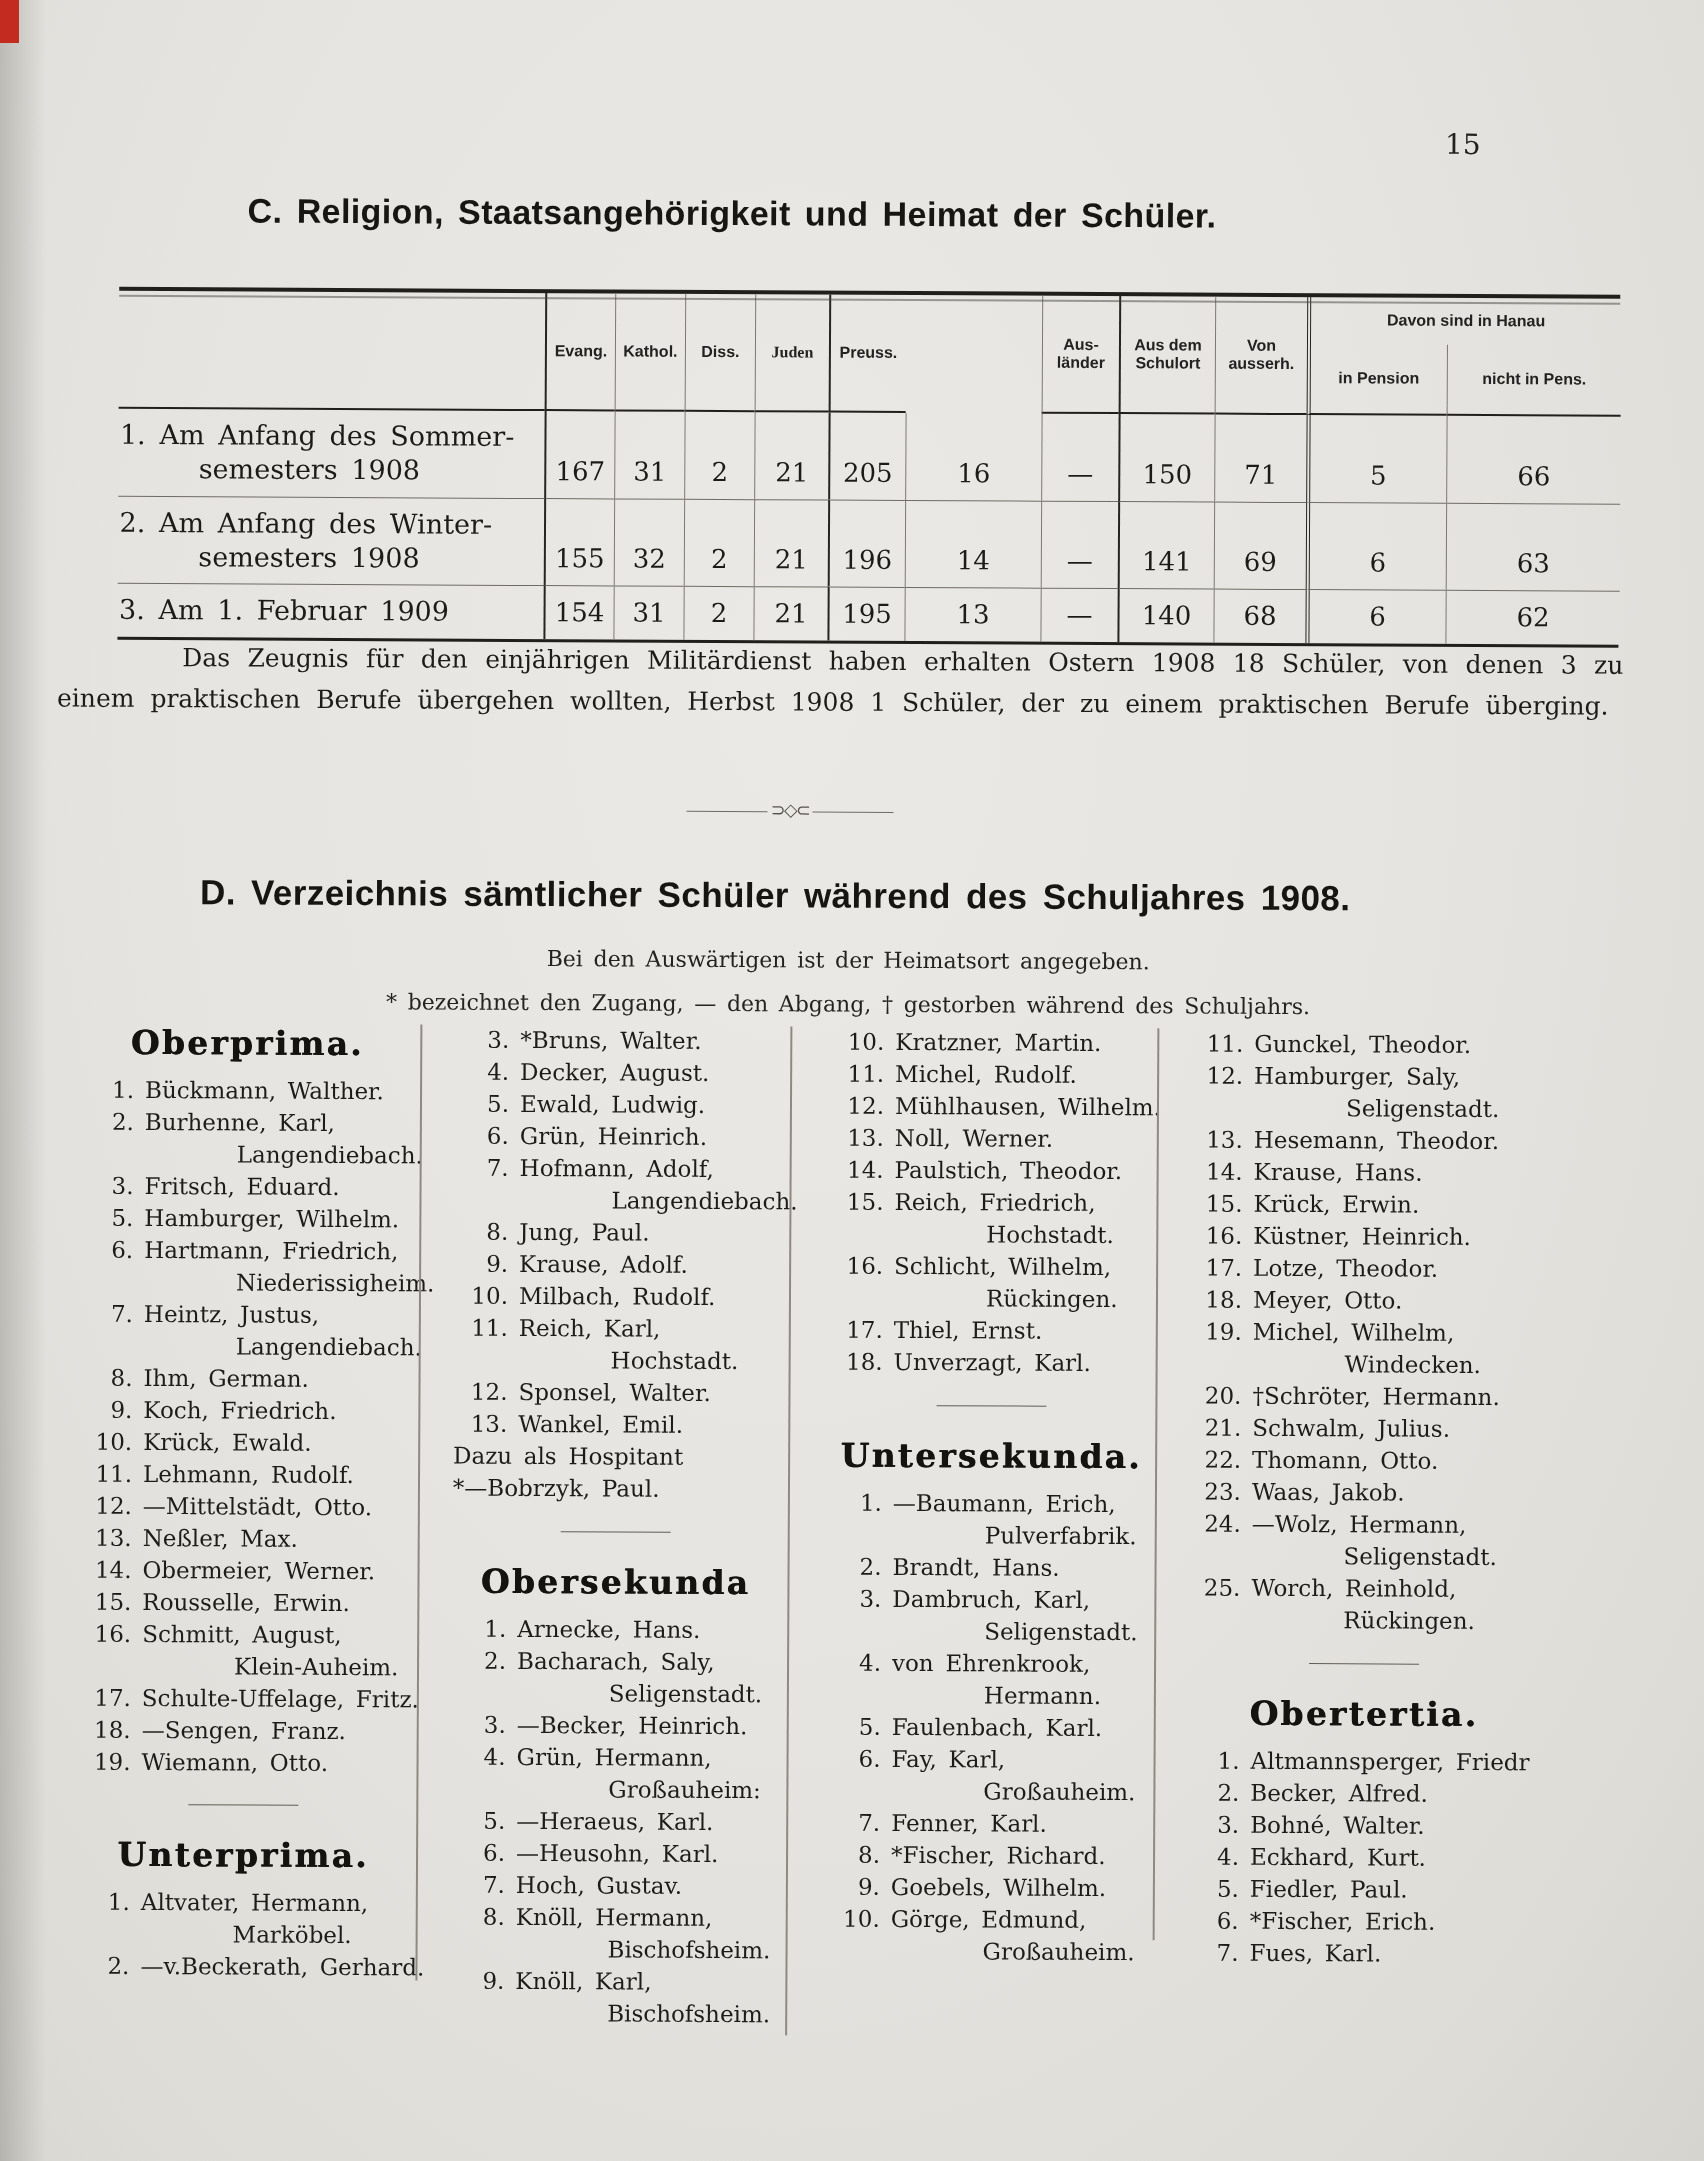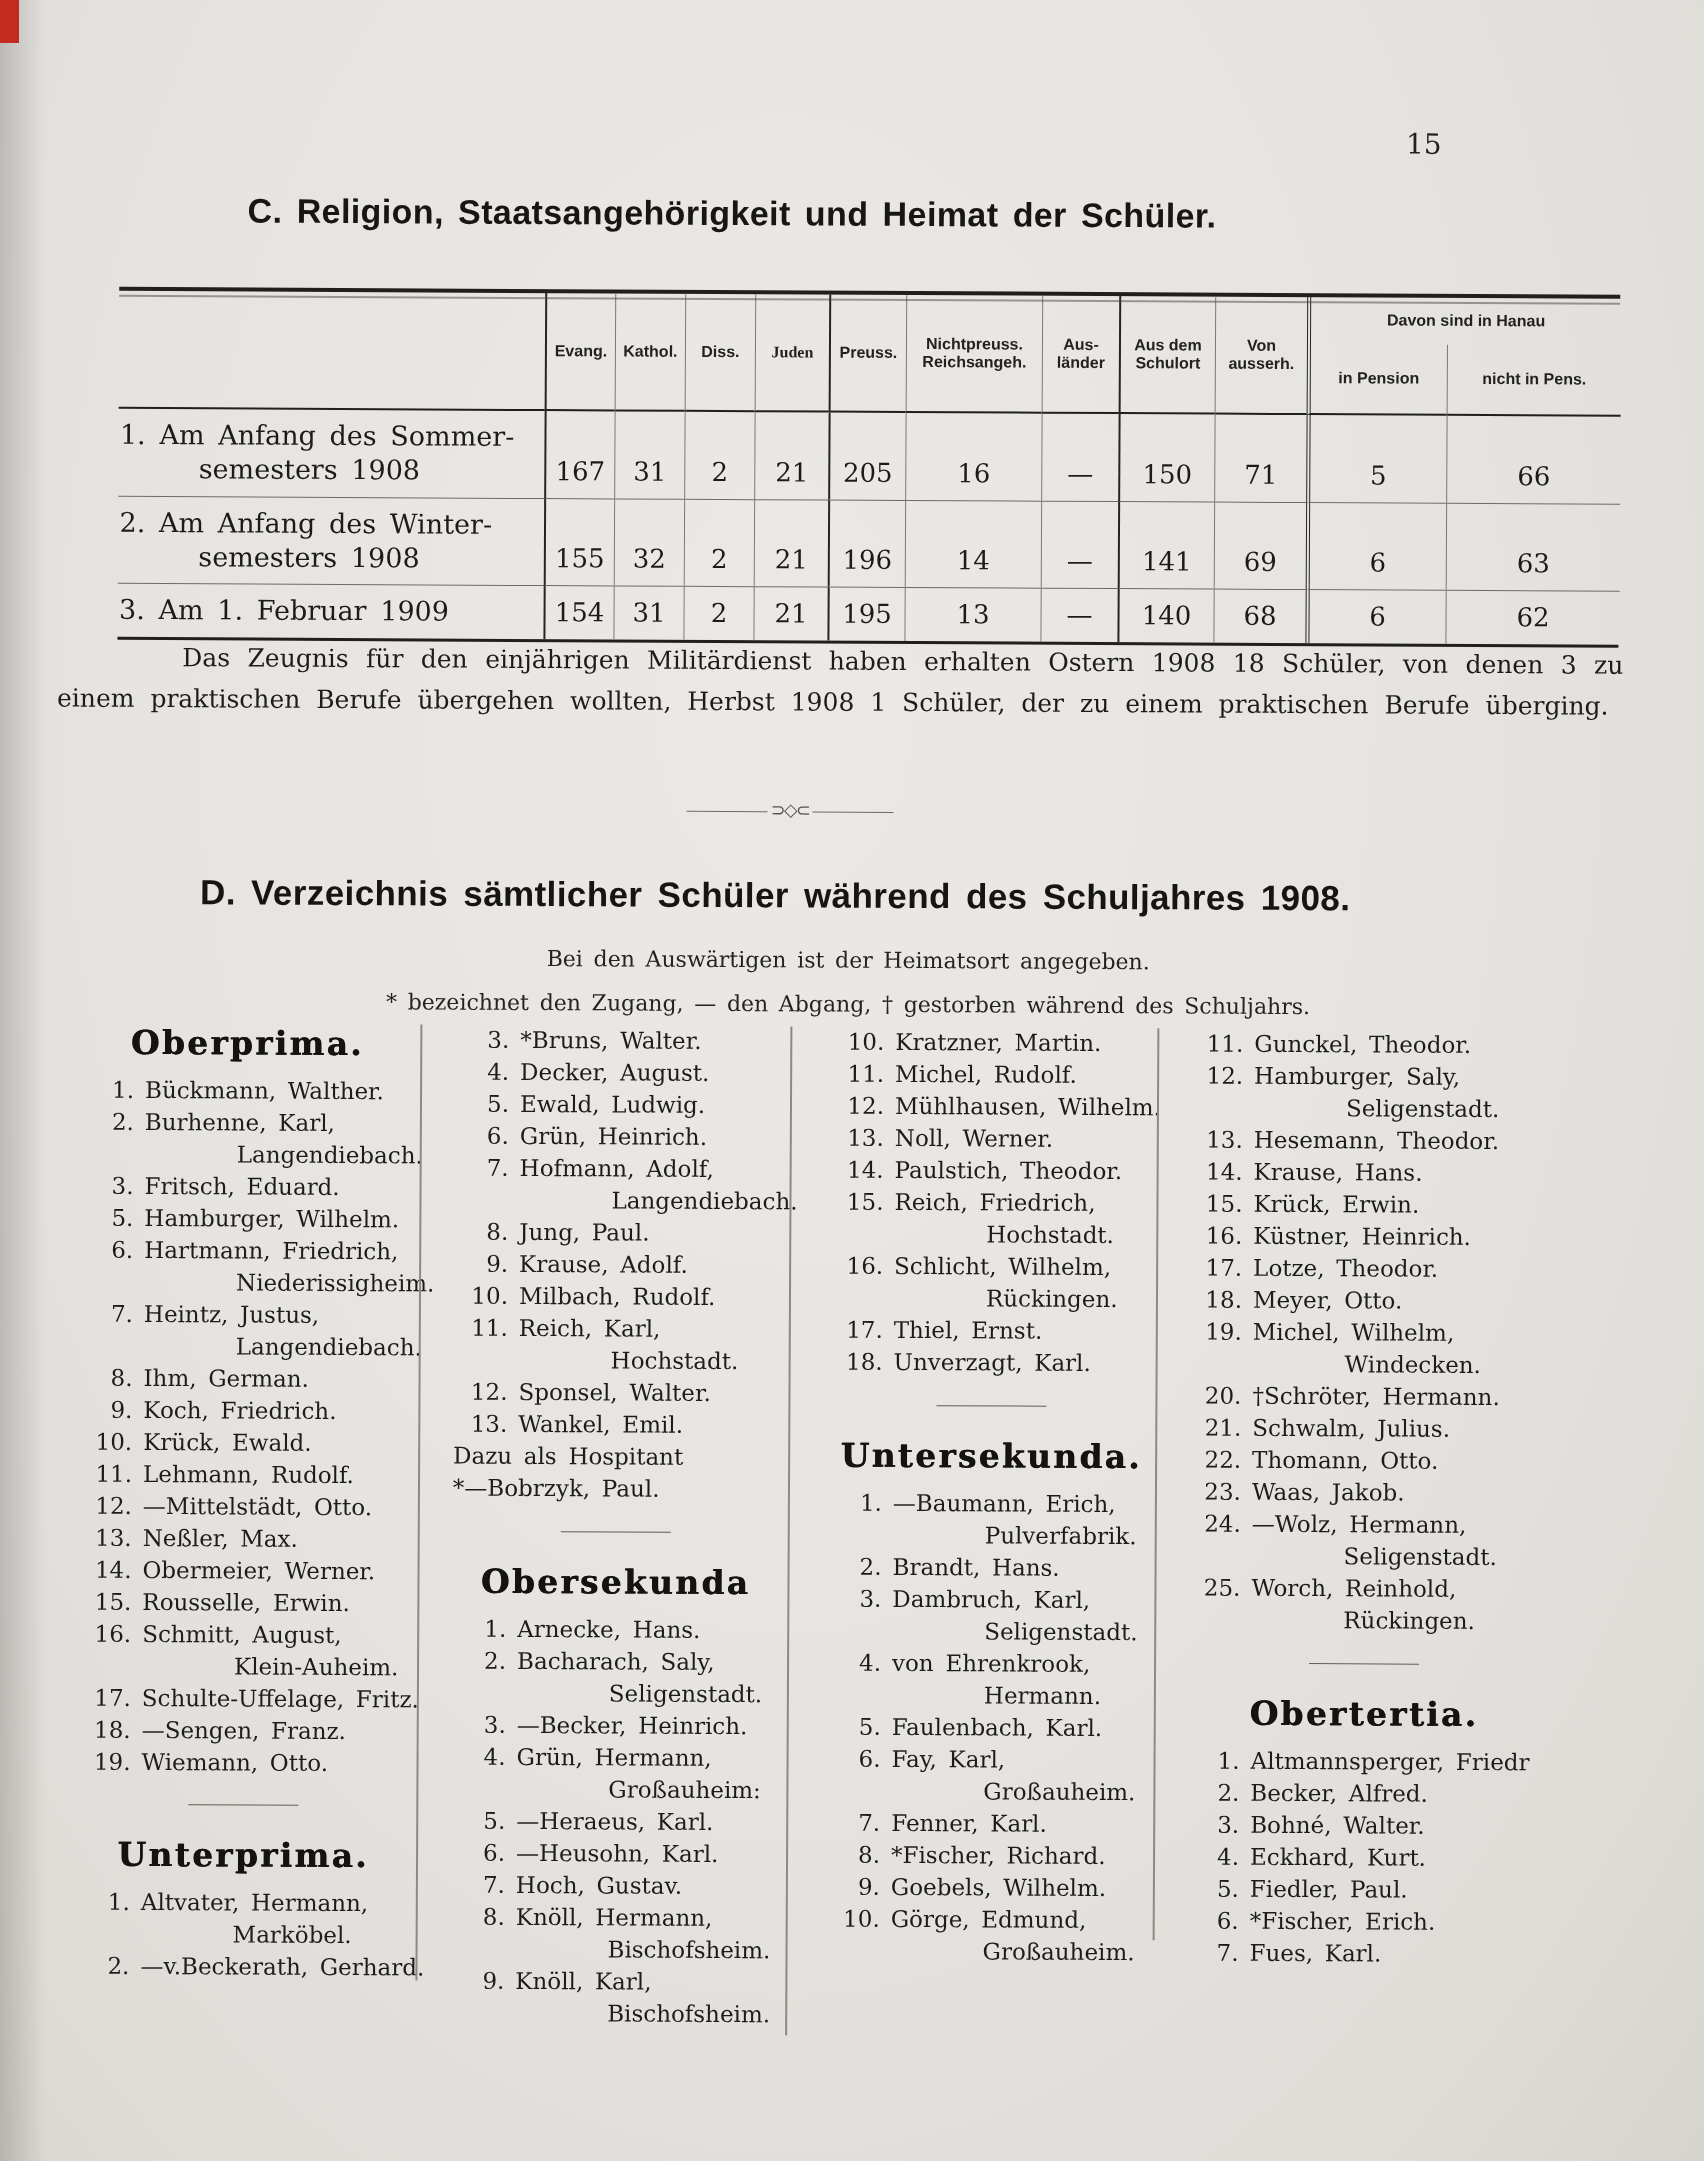--- a/index.html
+++ b/index.html
@@ -5,21 +5,21 @@
   html,body{margin:0;padding:0;}
   body{width:1705px;height:2161px;position:relative;overflow:hidden;background:#cfcec9;
        font-family:"DejaVu Serif",serif;}
   .page{position:absolute;inset:0;
         background:radial-gradient(ellipse at 46% 32%, #ebe9e5 0%, #e5e4e0 50%, #dedcd7 84%, #d5d4cf 100%);}
   .gutter{position:absolute;left:0;top:0;bottom:0;width:46px;
           background:linear-gradient(90deg,rgba(55,53,48,0.22),rgba(55,53,48,0));}
   .red-mark{position:absolute;left:0;top:0;width:19px;height:43px;background:#c32a20;}
   .content{position:absolute;inset:0;transform:rotate(0.3deg);transform-origin:147px 147px;color:#201f1c;}
 
-  .page-number{position:absolute;left:1406px;top:121px;font:400 28px "DejaVu Serif",serif;color:#22211d;}
+  .page-number{position:absolute;left:1445px;top:121px;font:400 28px "DejaVu Serif",serif;color:#22211d;}
 
   .title-c{position:absolute;left:248px;top:191px;font:700 34px "Liberation Sans",sans-serif;
            letter-spacing:0.4px;word-spacing:4.4px;color:#171613;}
 
   
   .rtable{position:absolute;left:120px;top:287px;width:1501px;display:grid;
           grid-template-columns:426px 70px 70px 70px 74px 77px 136px 77px 96px 92px 140px 174px;
           grid-template-rows:47px 71px 87px 87px 54px;
           border-top:4.4px solid #201f1b;border-bottom:3.7px solid #201f1b;}
   .rtable::before{content:"";position:absolute;left:0;right:0;top:4.4px;height:1.5px;background:rgba(70,67,60,.5);}
@@ -77,21 +77,20 @@
 
     <div class="title-c">C. Religion, Staatsangehörigkeit und Heimat der Schüler.</div>
 
     <div class="rtable">
         <div class="th hb" style="grid-area: 1 / 1 / span 2;"></div>
         <div class="th hb bl-heavy" style="grid-area: 1 / 2 / span 2;">Evang.</div>
         <div class="th hb bl-thin" style="grid-area: 1 / 3 / span 2;">Kathol.</div>
         <div class="th hb bl-thin" style="grid-area: 1 / 4 / span 2; text-align: right;">Diss.</div>
         <div class="th hb bl-thin" style="grid-area: 1 / 5 / span 2; font-family: Liberation Serif, serif;">Juden</div>
         <div class="th hb bl-heavy" style="grid-area: 1 / 6 / span 2;">Preuss.</div>
-        <div class="th hb bl-thin" style="grid-area: 1 / 7 / span 2;">Nichtpreuss. Reichsangeh.</div>
         <div class="th hb bl-thin" style="grid-area: 1 / 8 / span 2;">Aus- länder</div>
         <div class="th hb bl-heavy" style="grid-area: 1 / 9 / span 2;">Aus dem Schulort</div>
         <div class="th hb bl-thin" style="grid-area: 1 / 10 / span 2;">Von ausserh.</div>
         <div class="th bl-double" style="grid-area: 1 / 11 / auto / span 2;">Davon sind in Hanau</div>
         <div class="th hb bl-double" style="grid-area: 2 / 11;">in Pension</div>
         <div class="th hb bl-thin" style="grid-area: 2 / 12;">nicht in Pens.</div>
         <div class="tlabel" style="grid-area: 3 / 1;">
           <div>1. Am Anfang des Sommer-</div>
           <div class="lab2">semesters 1908</div>
         </div>

